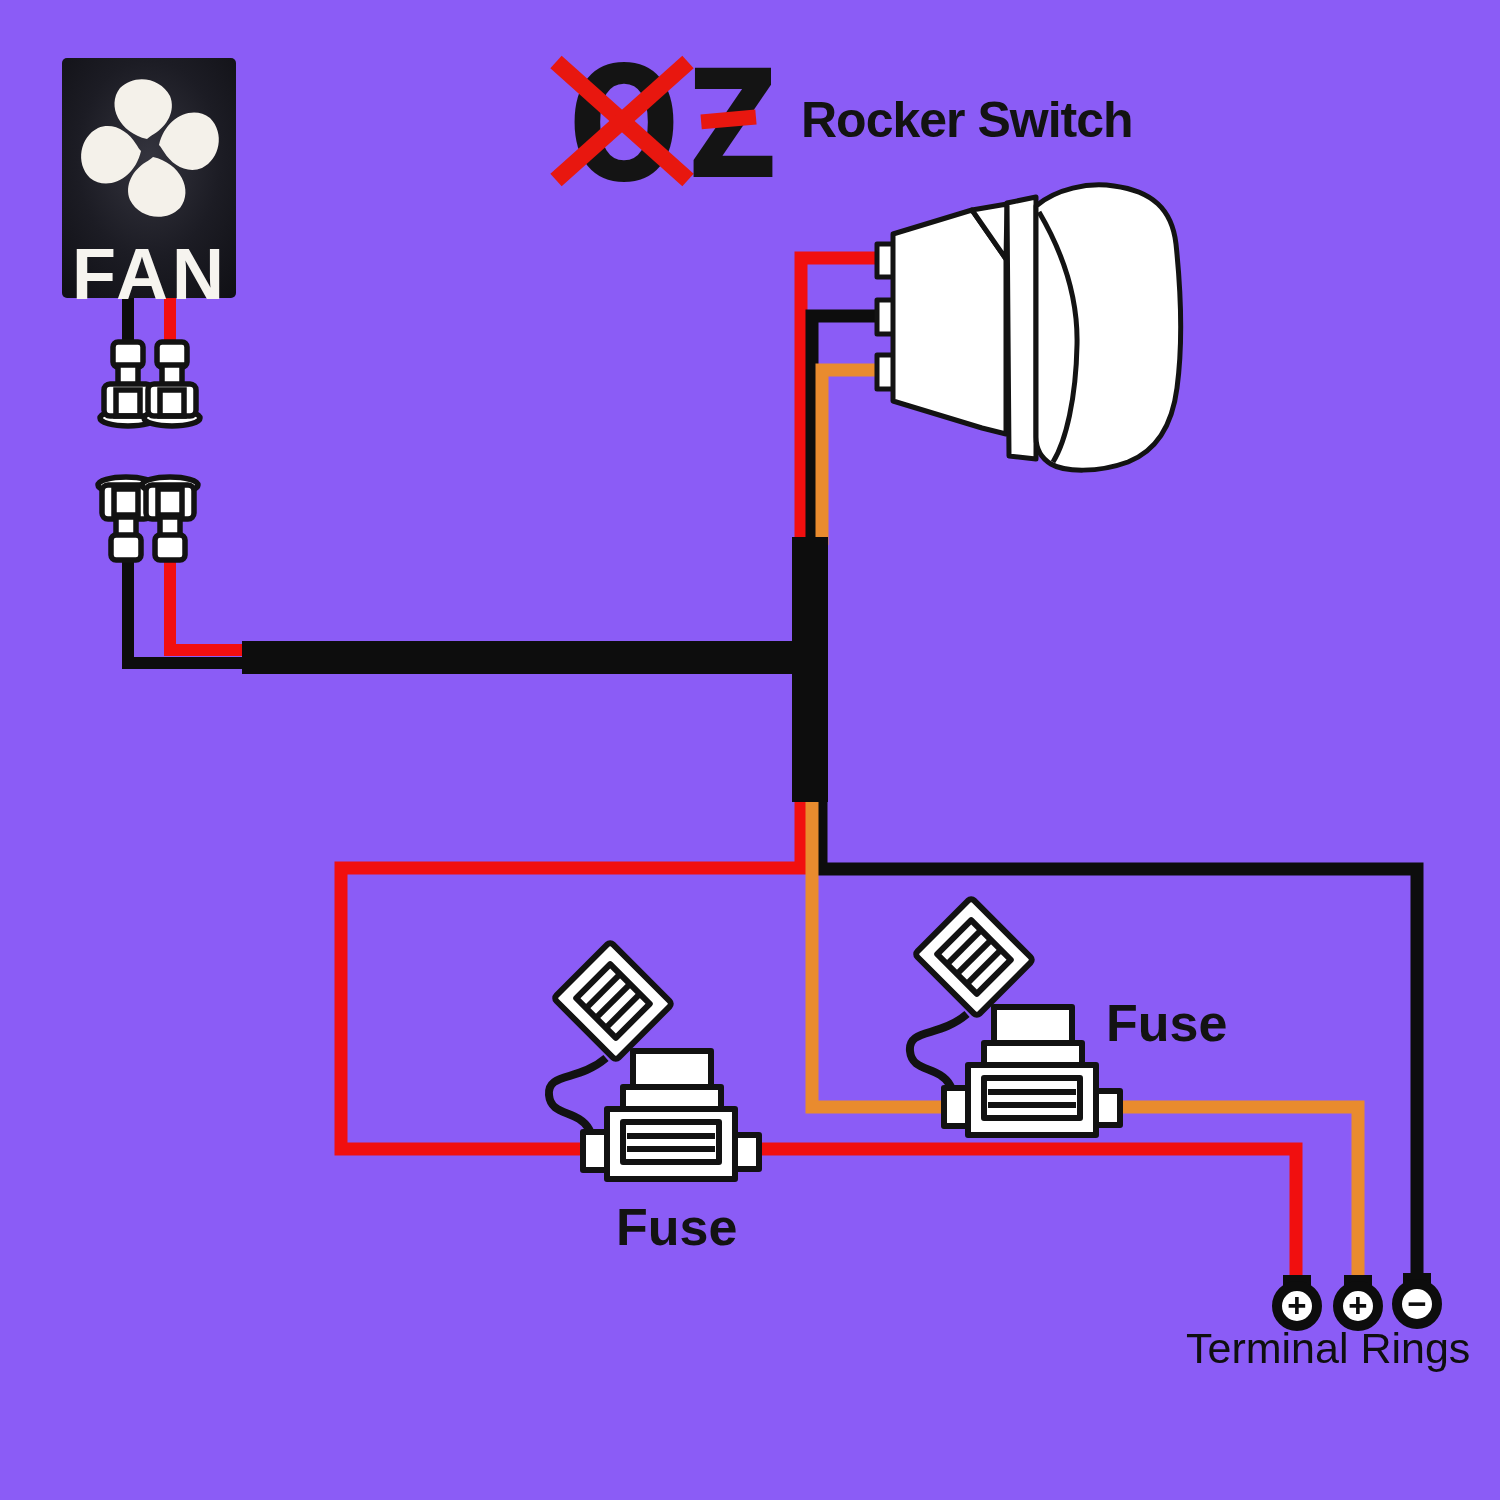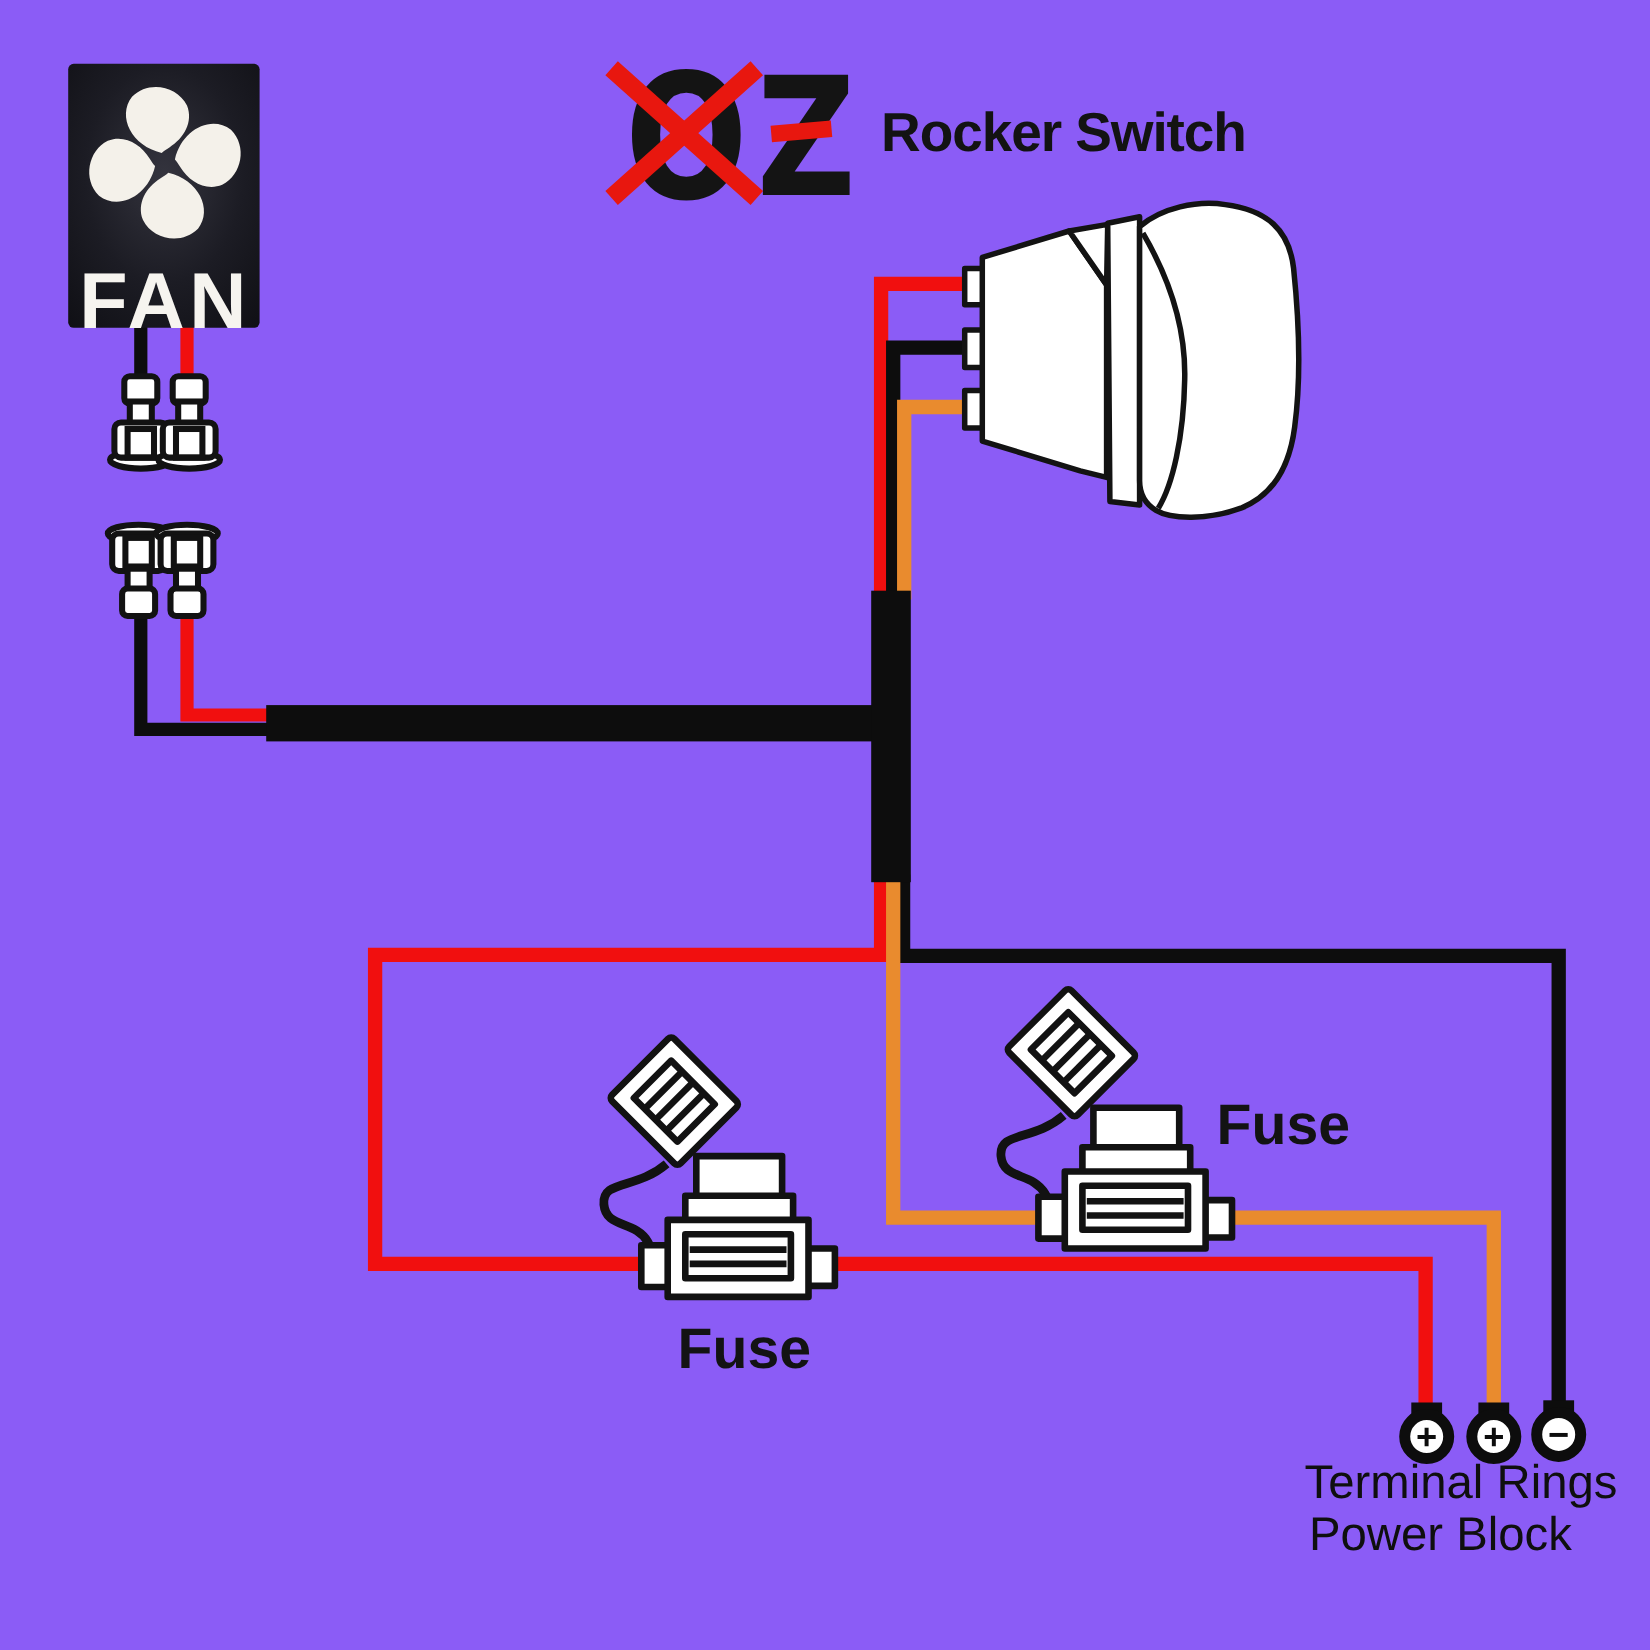--- a/index.html
+++ b/index.html
@@ -142,15 +142,14 @@
   </svg>
 
   <div class="lbl lbl-title">Rocker Switch</div>
   <div class="lbl lbl-fan">FAN</div>
   <div class="lbl lbl-fuse-left">Fuse</div>
   <div class="lbl lbl-fuse-right">Fuse</div>
   <div class="ringsym ringsym1">+</div>
   <div class="ringsym ringsym2">+</div>
   <div class="ringsym ringsym3">−</div>
   <div class="lbl lbl-cap1">Terminal Rings</div>
-  <div class="lbl lbl-cap2">Power Block</div>
 
 </div>
 
 </body></html>

